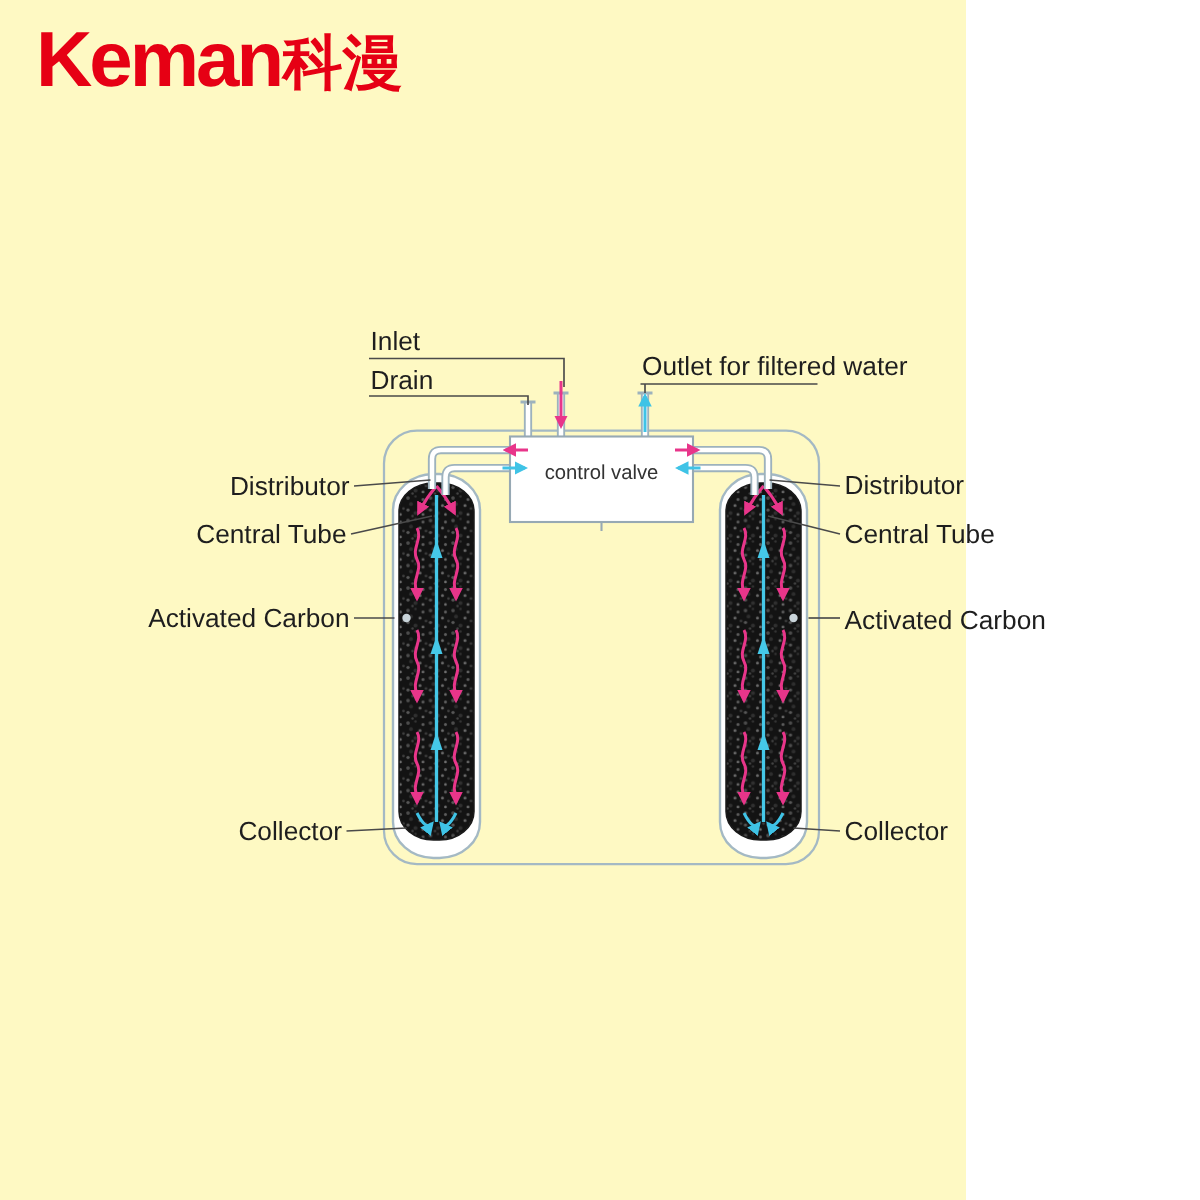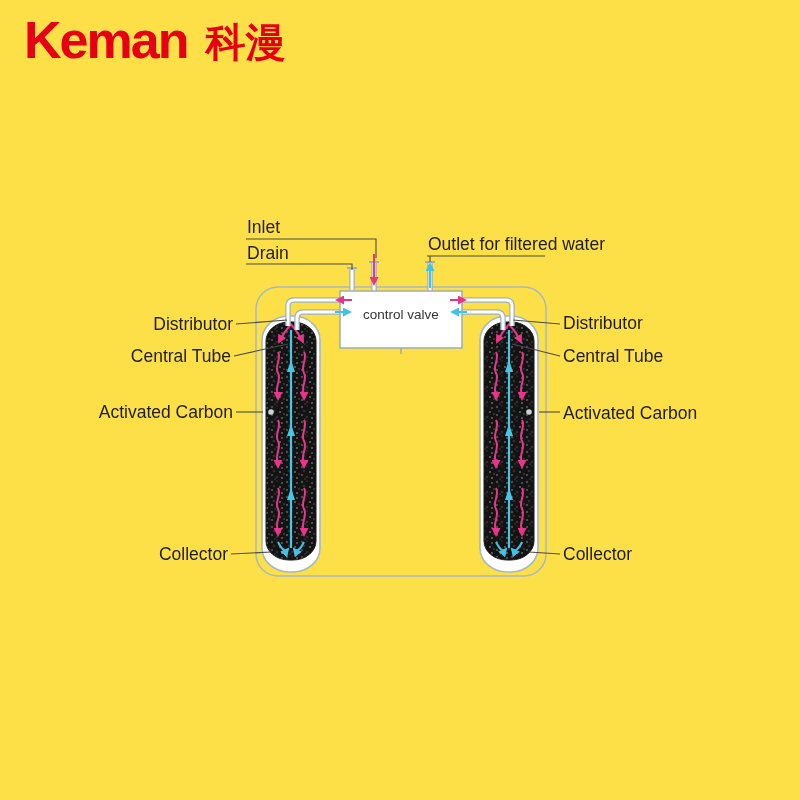--- a/index.html
+++ b/index.html
@@ -1,19 +1,19 @@
 <!DOCTYPE html>
 <html><head>
 <meta charset="utf-8">
 <style>
   html,body{margin:0;padding:0;background:#ffffff;width:800px;height:800px;overflow:hidden;}
-  .page{position:relative;width:800px;height:800px;background:#fde047;font-family:"Liberation Sans",sans-serif;}
+  .page{position:relative;width:644px;height:800px;background:#fef9c3;font-family:"Liberation Sans",sans-serif;}
   .logo{position:absolute;left:24px;top:14px;display:flex;align-items:flex-start;color:#e60014;}
   .logo-latin{font-size:52px;font-weight:bold;letter-spacing:-2px;line-height:1;font-family:"Liberation Sans",sans-serif;}
-  .logo-cjk{font-size:40px;font-weight:bold;margin-left:18px;margin-top:8px;line-height:1;font-family:"DejaVu Sans",sans-serif;}
+  .logo-cjk{font-size:40px;font-weight:bold;margin-left:1px;margin-top:8px;line-height:1;font-family:"DejaVu Sans",sans-serif;}
   svg{position:absolute;left:0;top:0;}
   .lbl{font-family:"Liberation Sans",sans-serif;font-size:17.5px;fill:#1e1e1e;}
   .lbl-valve{font-family:"Liberation Sans",sans-serif;font-size:13.5px;fill:#333;}
   .leader{stroke:#4a4a4a;stroke-width:1.1;fill:none;}
   .pipe-o{fill:none;stroke:#9db2bd;stroke-width:5.5;}
   .pipe-i{fill:none;stroke:#ffffff;stroke-width:3;}
   .tank-shell{fill:#ffffff;stroke:#a4b9c4;stroke-width:1.6;}
   .carbon{fill:url(#carbonP);stroke:#1a1a1a;stroke-width:1;}
   .tube{stroke:#45c8e8;stroke-width:2.2;fill:none;}
   .flow-p{stroke:#e8358a;stroke-width:2;fill:none;}

